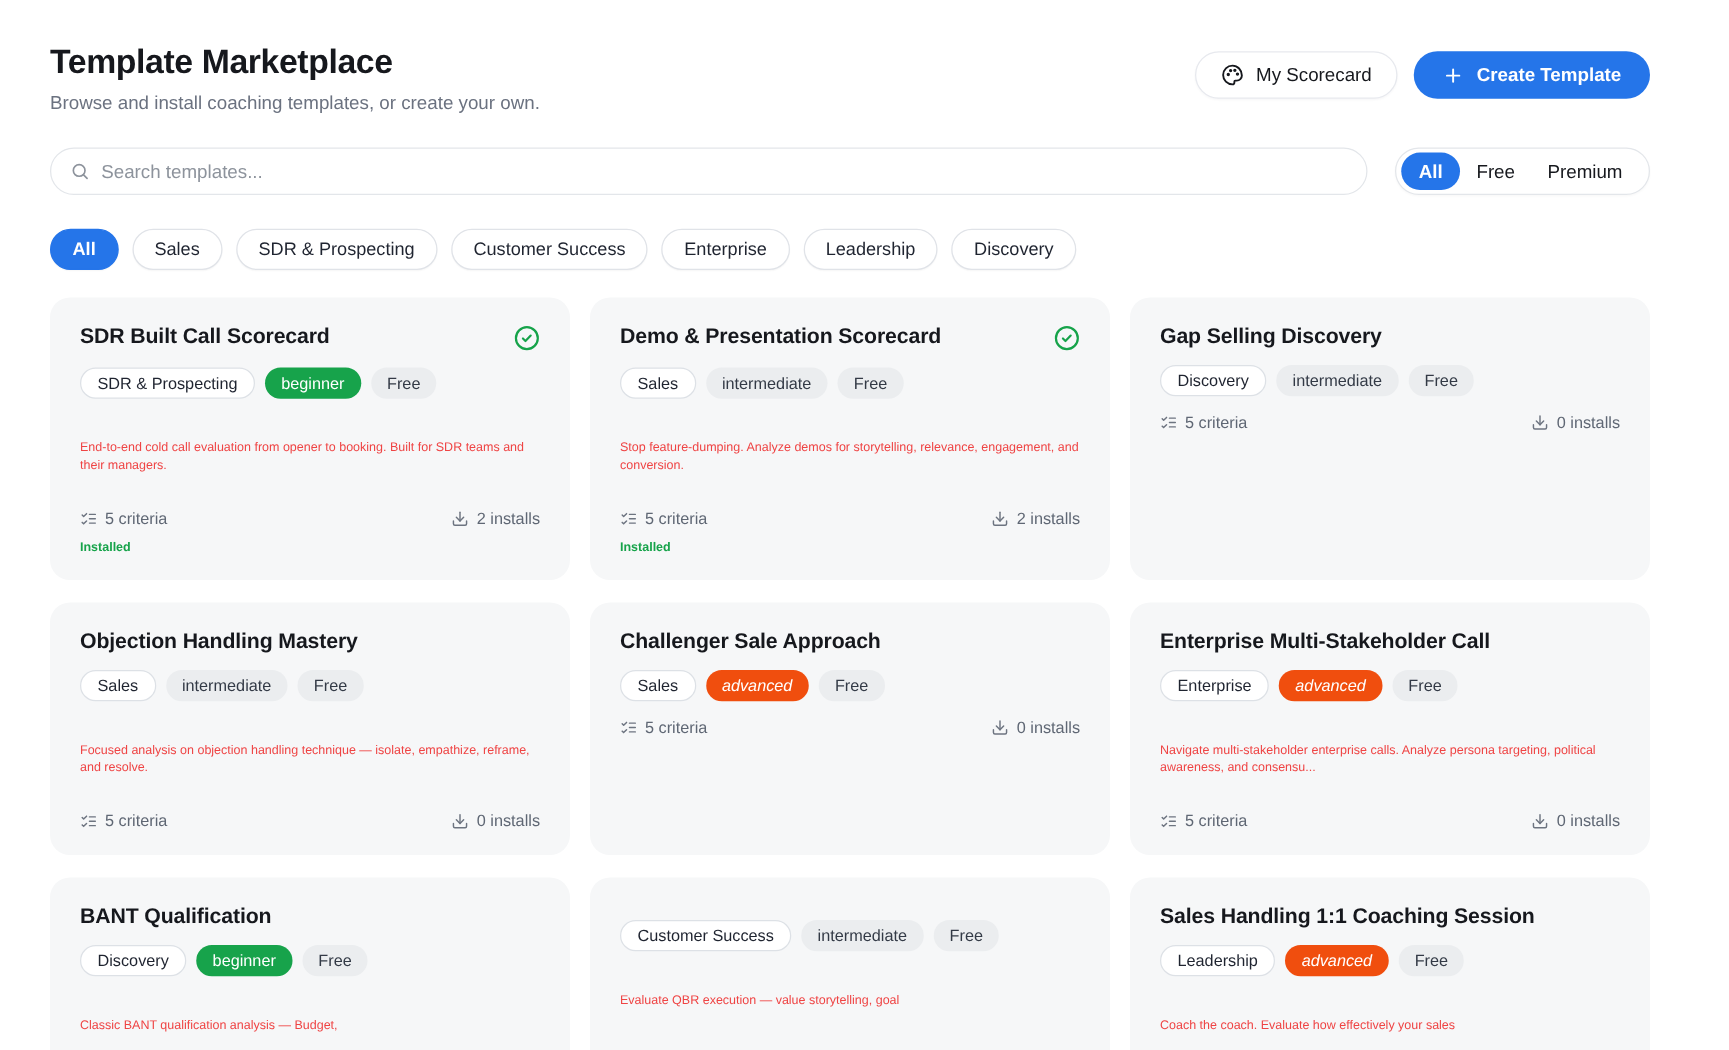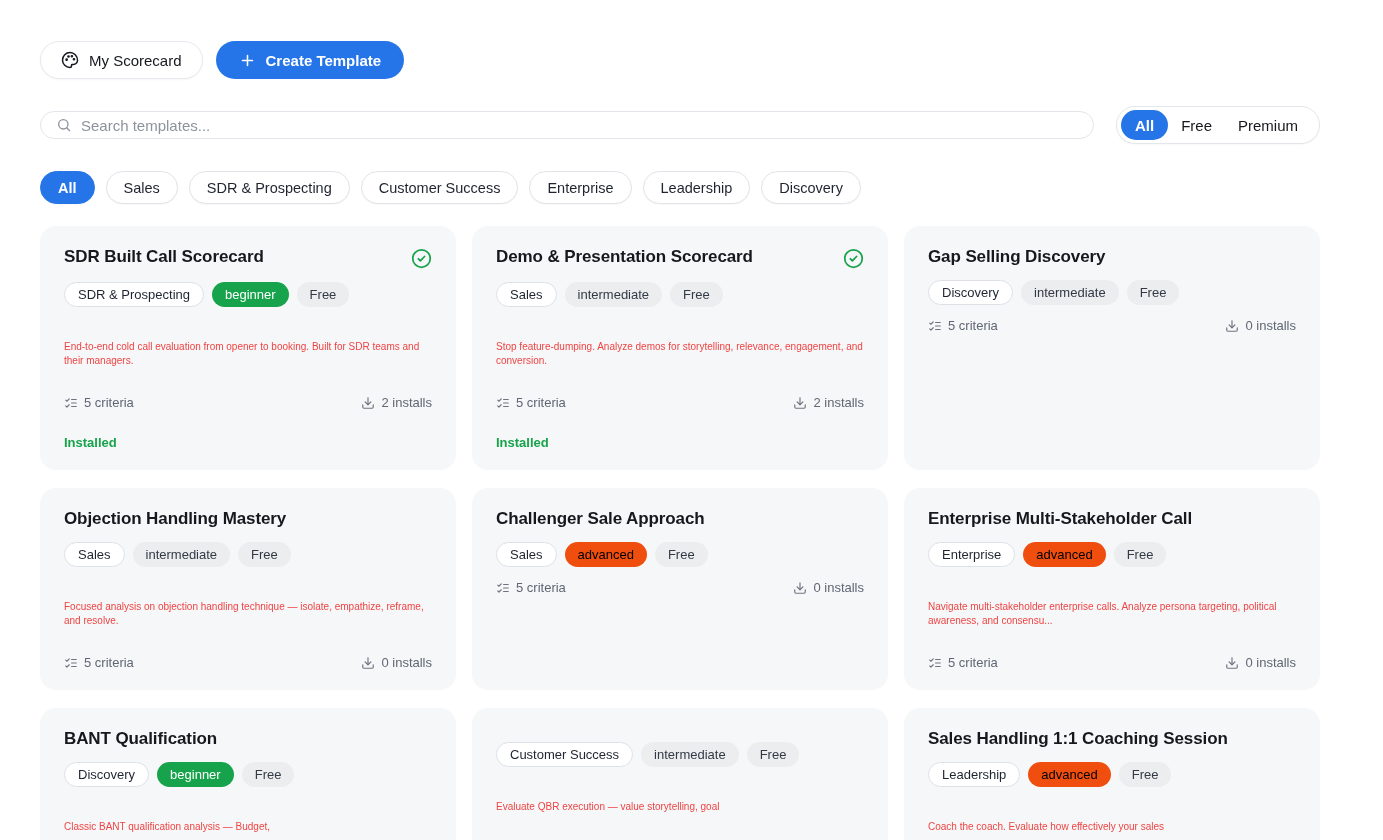--- a/index.html
+++ b/index.html
@@ -18,21 +18,21 @@
   .header-actions { display: flex; gap: 13px; align-items: center; margin-top: 7px; }
   .btn { display: inline-flex; align-items: center; gap: 10px; height: 38px; border-radius: 20px;
          font-size: 15px; cursor: pointer; border: none; font-family: inherit; }
   .btn-secondary { background: #fff; border: 1px solid #e7e9ee; color: #16181d; padding: 0 20px;
                    font-weight: 500; box-shadow: 0 1px 2px rgba(16,24,40,.04); }
   .btn-primary { background: #2575e9; color: #fff; padding: 0 23px; font-weight: 600; justify-content: space-between; }
   .btn svg { flex: 0 0 auto; }
 
   
   .search-row { display: flex; gap: 22px; margin-top: 27px; align-items: center; }
-  .search-box { flex: 1; height: 28px; background: #fff; border: 1px solid #e3e6ea; border-radius: 19px;
+  .search-box { flex: 1; height: 38px; background: #fff; border: 1px solid #e3e6ea; border-radius: 19px;
                 display: flex; align-items: center; gap: 9px; padding: 0 15px; }
   .search-box svg { color: #8d939c; flex: 0 0 auto; }
   .search-box input { flex: 1; border: none; outline: none; font-size: 15px; color: #16181d;
                       font-family: inherit; background: transparent; }
   .search-box input::placeholder { color: #8d939c; }
   .segmented { height: 38px; border: 1px solid #e3e6ea; border-radius: 19px; background: #fff;
                display: flex; align-items: center; padding: 0 8px 0 4px; box-shadow: 0 1px 2px rgba(16,24,40,.03); }
   .seg-option { font-size: 15px; color: #16181d; padding: 0 13px; height: 30px; display: flex;
                 align-items: center; cursor: pointer; border-radius: 15px; font-weight: 500; }
   .seg-option.active { background: #2575e9; color: #fff; font-weight: 600; padding: 0 14px; }
@@ -50,35 +50,39 @@
   .card-head { display: flex; justify-content: space-between; align-items: flex-start; }
   .card-title { font-size: 17px; font-weight: 700; color: #16181d; letter-spacing: -0.1px; }
   .check-icon { color: #16a34a; display: none; line-height: 0; margin-top: 1px; }
   .card[data-installed="yes"] .check-icon { display: block; }
   .tags { display: flex; gap: 8px; margin-top: 13px; }
   .tag { height: 25px; display: inline-flex; align-items: center; padding: 0 13px; border-radius: 13px;
          font-size: 13px; white-space: nowrap; }
   .tag.category { background: #fff; border: 1px solid #dde1e6; color: #1f2430; font-weight: 500; }
   .tag.neutral, .tag.level[data-level="neutral"] { background: #ebedef; color: #333a46; }
   .tag.level[data-level="green"] { background: #17a34b; color: #fff; }
-  .tag.level[data-level="orange"] { background: #f04e0e; color: #000000; }
+  .tag.level[data-level="orange"] { background: #f04e0e; color: #ffffff; font-style: italic; }
   .desc { margin-top: 33px; font-size: 10px; line-height: 1.38; color: #ef4444; min-height: 42px; }
   .card-foot { margin-top: 13px; display: flex; justify-content: space-between; align-items: center;
                font-size: 13px; color: #5f6774; }
   .meta { display: inline-flex; align-items: center; gap: 6px; }
   .meta svg { color: #6d7480; }
-  .installed-label { margin-top: 25px; font-size: 13px; font-weight: 600; color: #16a34a; display: none; }
+  .installed-label { margin-top: 11px; font-size: 10px; font-weight: 600; color: #16a34a; display: none; }
   .card[data-installed="yes"] .installed-label { display: block; }
 </style>
 </head>
 <body>
 
 <div class="page">
 
   <div class="header">
+    <div>
+      <div class="page-title">Template Marketplace</div>
+      <div class="page-subtitle">Browse and install coaching templates, or create your own.</div>
+    </div>
     <div class="header-actions">
       <button class="btn btn-secondary">
         <span style="line-height:0">
           <svg width="18" height="18" viewBox="0 0 24 24" fill="none" stroke="currentColor" stroke-width="2" stroke-linecap="round" stroke-linejoin="round">
             <path d="M12 2a10 10 0 0 0 0 20c1.1 0 2-.9 2-2v-1.1c0-.5.4-.9.9-.9h1.6A5.5 5.5 0 0 0 22 12.5C22 6.7 17.5 2 12 2z"></path>
             <circle cx="7.5" cy="11.5" r="0.8" fill="currentColor"></circle>
             <circle cx="10" cy="7.3" r="0.8" fill="currentColor"></circle>
             <circle cx="14.5" cy="7" r="0.8" fill="currentColor"></circle>
             <circle cx="17.3" cy="11" r="0.8" fill="currentColor"></circle>
           </svg>

